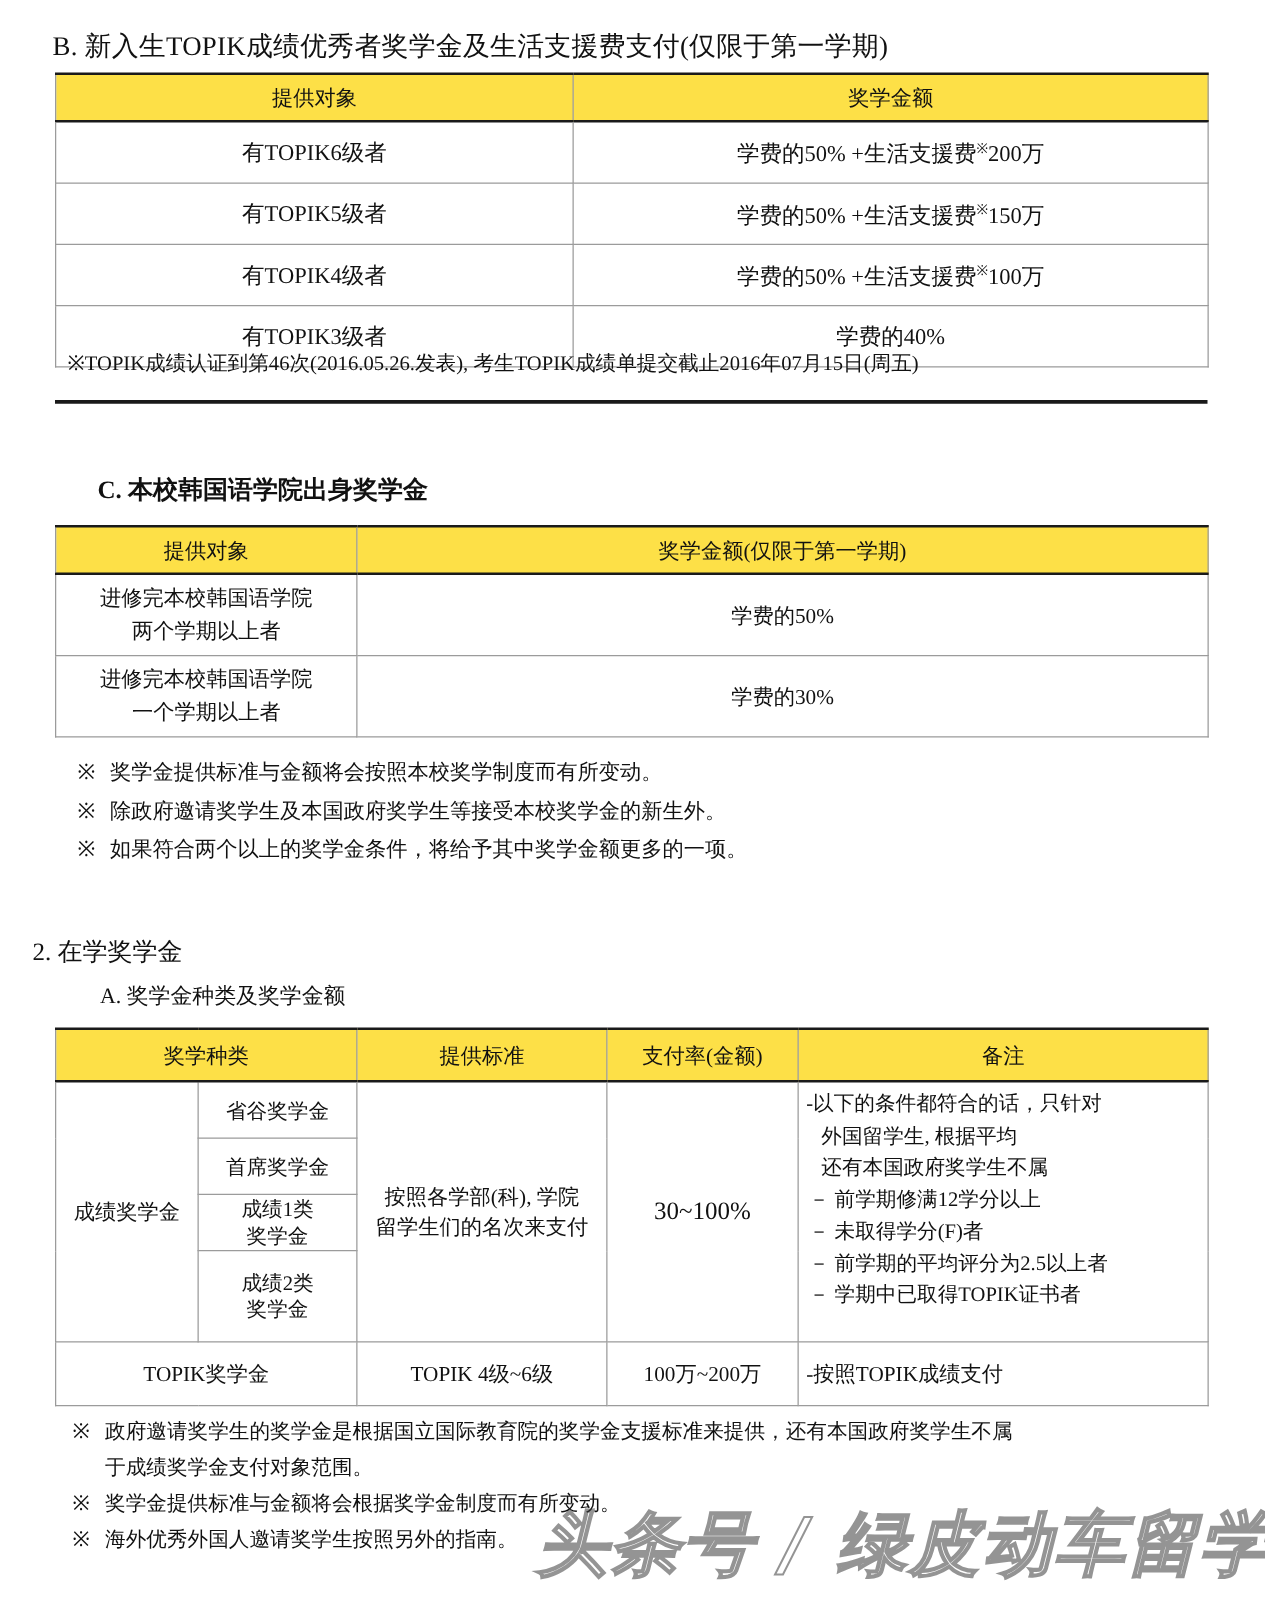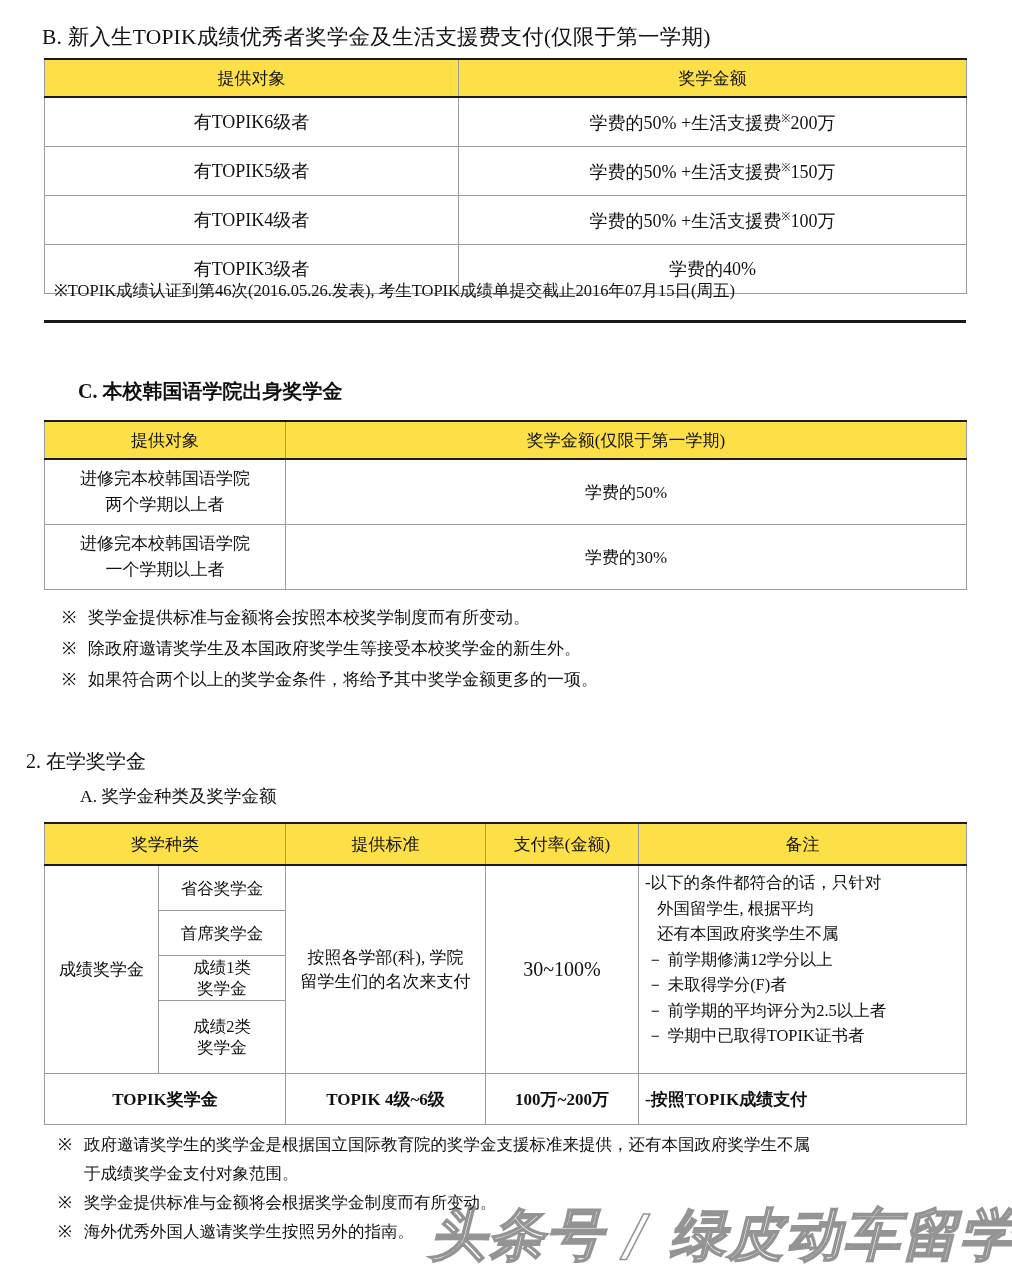--- a/index.html
+++ b/index.html
@@ -159,21 +159,21 @@
     line-height: 21px;
   }
   #table-main td.kind { font-size: 17px; }
   #table-main td.standard { line-height: 24px; font-size: 17px; }
   #table-main td.rate { font-size: 20px; }
   #table-main td.remarks {
     text-align: left;
     padding: 4px 0 4px 6px;
     vertical-align: top;
   }
-  #table-main td.topik-row { height: 42px; font-size: 17px; font-weight: bold; }
+  #table-main td.topik-row { height: 42px; font-size: 17px; }
   .rmk {
     font-size: 16.5px;
     line-height: 25.5px;
     white-space: nowrap;
   }
   .rmk.indent { padding-left: 12px; }
   .rmk.dash { padding-left: 2px; }
 
   
   .notes-bottom {

